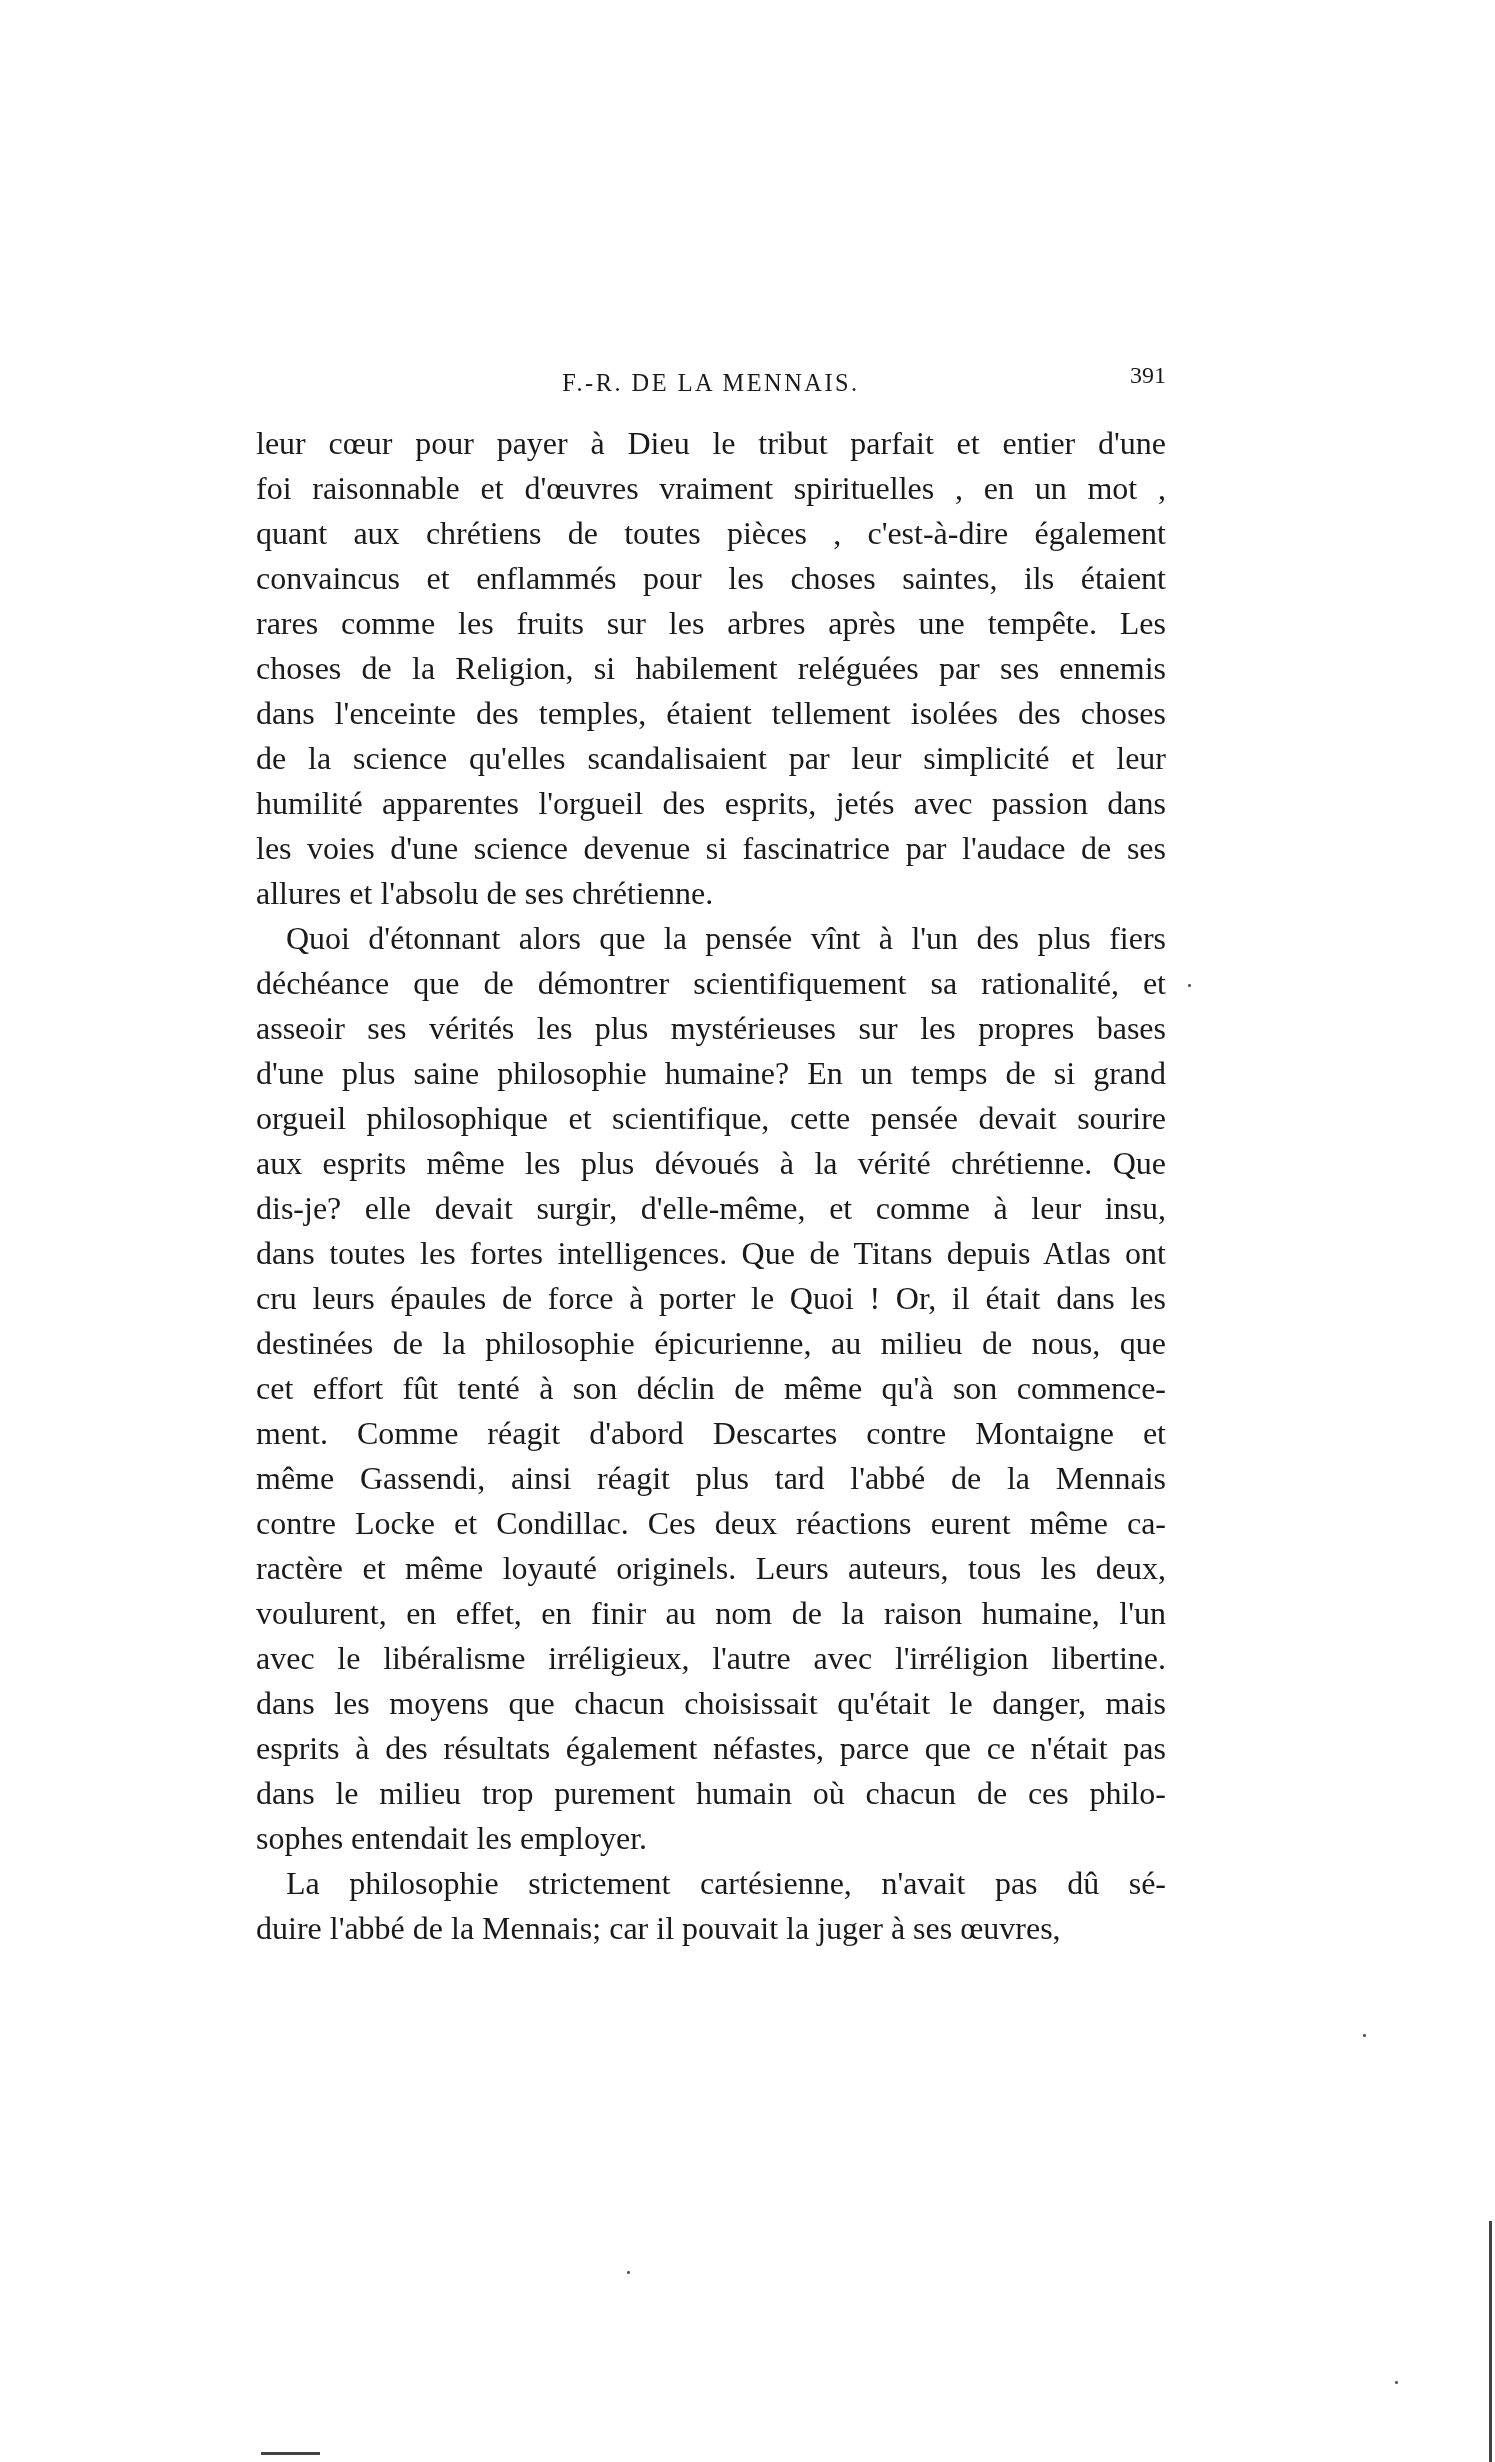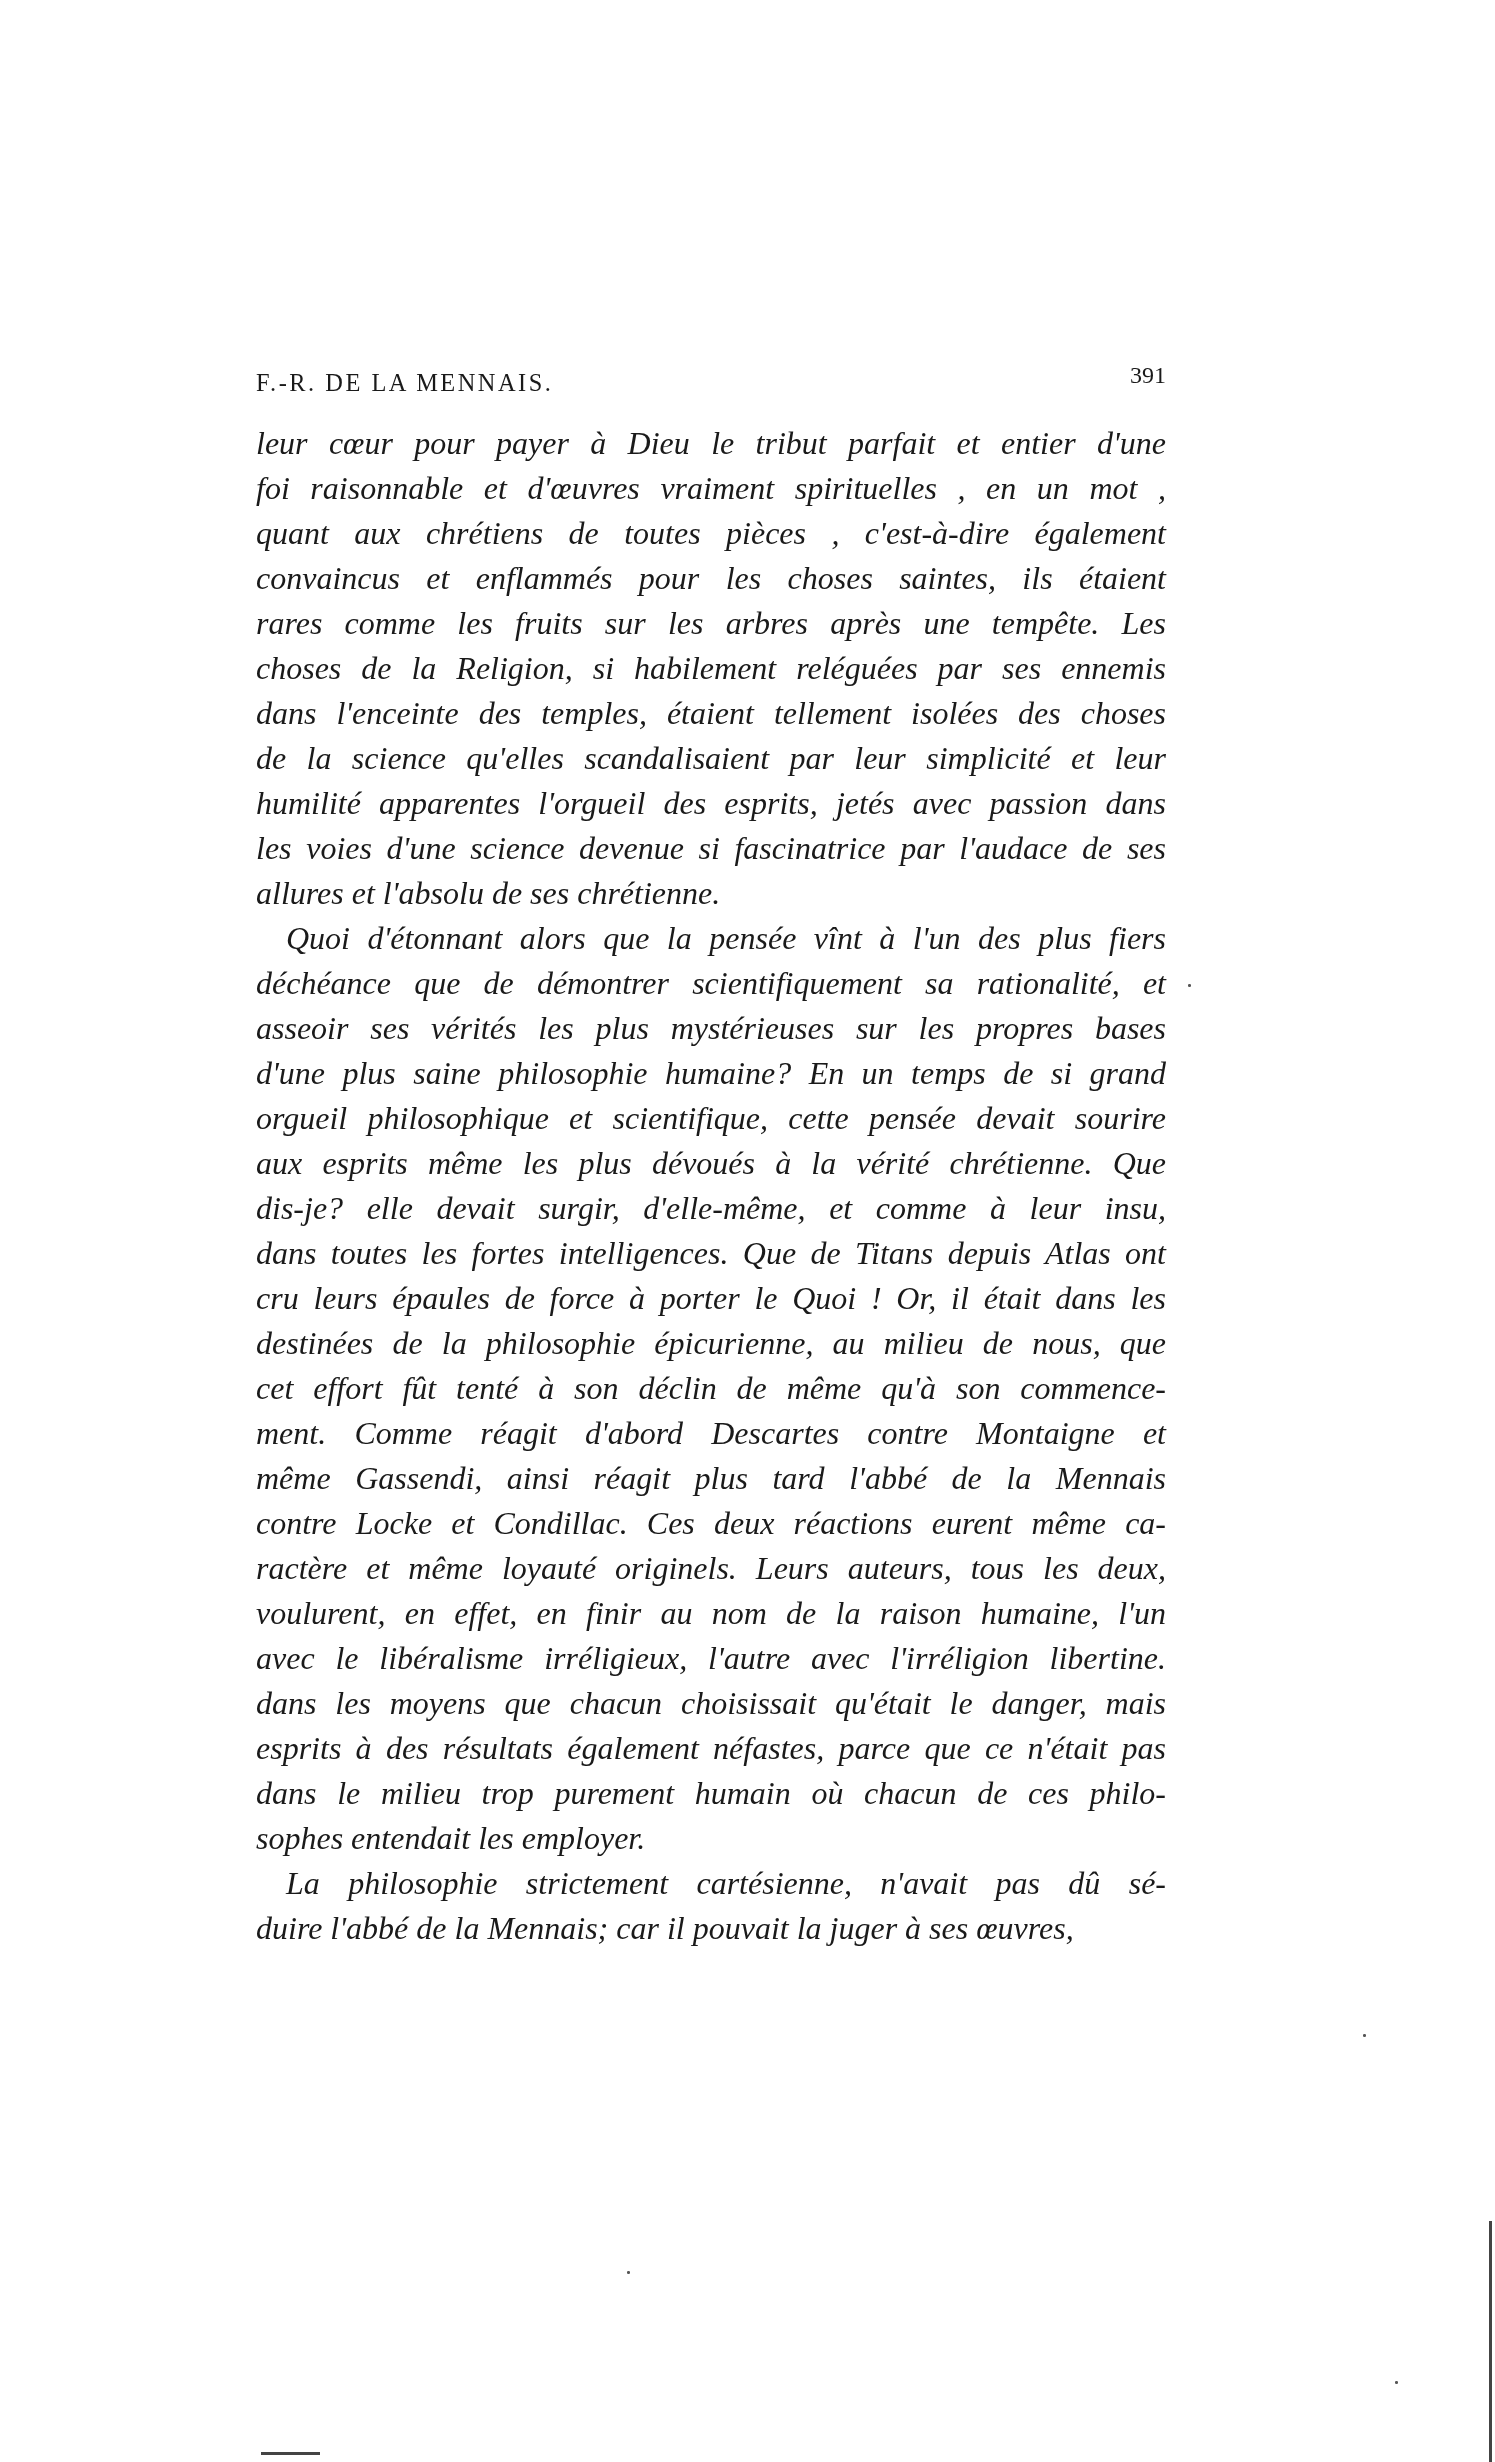--- a/index.html
+++ b/index.html
@@ -6,36 +6,35 @@
   body { width: 1496px; height: 2462px; position: relative; overflow: hidden; }
   .page {
     position: absolute; left: 0; top: 0; width: 1496px; height: 2462px;
     background: #ffffff; color: #1a1a1a;
   }
   .running-head {
     position: absolute; left: 256px; width: 910px; top: 362px; height: 42px;
     font-family: "Liberation Serif", "DejaVu Serif", serif;
   }
   .running-title {
-    position: absolute; left: 0; right: 0; 
+    position: absolute; left: 0; right: 0; text-align: center;
     font-size: 24.4px; letter-spacing: 2.5px; top: 6.7px;
   }
   .folio {
     position: absolute; right: 0; top: 0; font-size: 24px;
   }
   .body-text {
     position: absolute; left: 256px; width: 910px; top: 421px;
     font-family: "Liberation Serif", "DejaVu Serif", serif;
     font-size: 32px; line-height: 45px;
   }
   .line {
     display: block; height: 45px; white-space: nowrap;
     text-align: justify; text-align-last: justify;
     transform-origin: left center;
-    font-style: italic;
   }
   .line.last { text-align-last: left; }
   .line.indent { padding-left: 30px; }
   .speck { position: absolute; background: #555; border-radius: 50%; }
   .edge-mark { position: absolute; background: #444; }
 </style>
 </head>
 <body>
 
 <div class="page">

